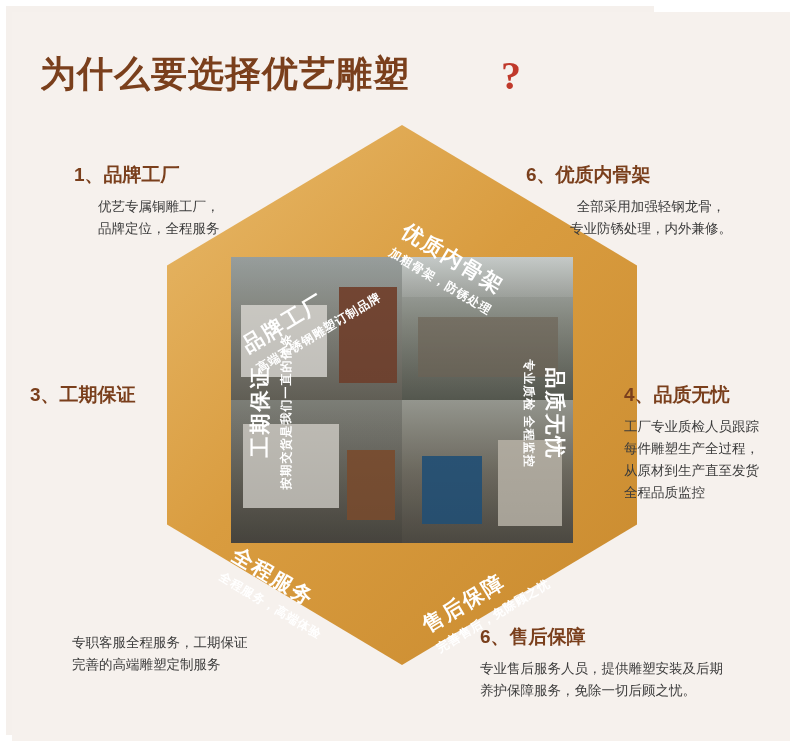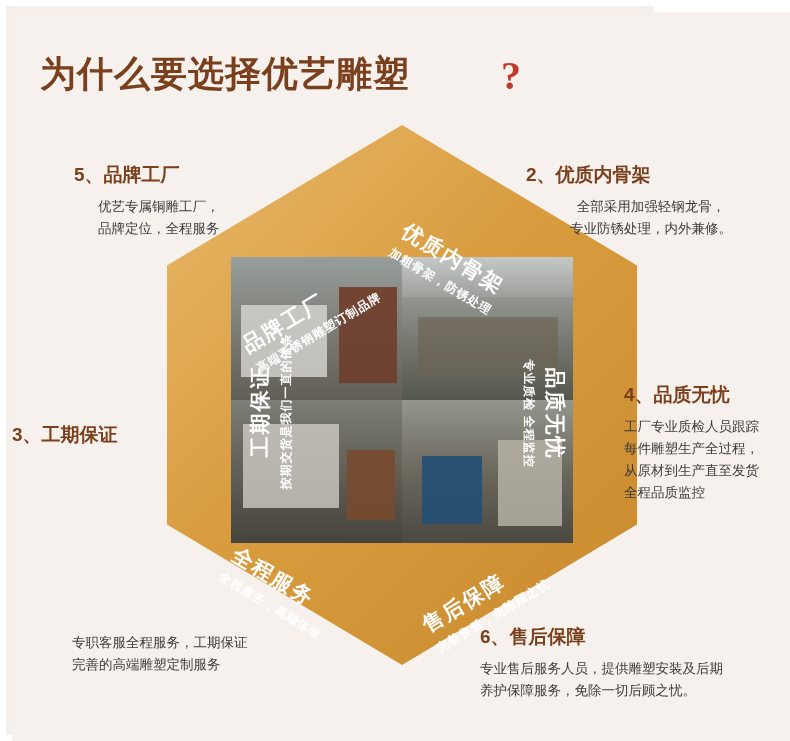--- a/index.html
+++ b/index.html
@@ -111,21 +111,21 @@
   .blk .hd{
     font-size:19px;font-weight:bold;color:#7a3f1c;white-space:nowrap;
   }
   .blk .bd{
     margin-top:8px;font-size:13.5px;color:#3b3b3b;line-height:1.62;
   }
   .b1{left:62px;top:150px;width:240px;}
   .b1 .bd{padding-left:24px;}
   .b2{left:514px;top:150px;width:250px;}
   .b2 .bd{padding-left:0;text-align:center;}
-  .b3{left:0;top:370px;width:180px;margin-top:40px;}
+  .b3{left:18px;top:370px;width:180px;}
   .b4{left:612px;top:370px;width:172px;}
   .b5{left:60px;top:612px;width:280px;}
   .b5 .bd{padding-left:0;}
   .b6{left:468px;top:612px;width:320px;}
 </style>
 </head>
 <body>
 
 <div class="frame">
   <div class="inner">
@@ -169,27 +169,27 @@
         <span class="small">全程服务，高端体验</span>
       </div>
 
       <div class="inlabel il-bot-right">
         <span class="big">售后保障</span>
         <span class="small">完善售后，免除顾之忧</span>
       </div>
     </div>
 
     <div class="blk b1">
-      <div class="hd">5、品牌工厂</div>
+      <div class="hd">1、品牌工厂</div>
       <div class="bd" style="white-space:pre-line">优艺专属铜雕工厂，
 品牌定位，全程服务</div>
     </div>
 
     <div class="blk b2">
-      <div class="hd">2、优质内骨架</div>
+      <div class="hd">6、优质内骨架</div>
       <div class="bd" style="white-space:pre-line">全部采用加强轻钢龙骨，
 专业防锈处理，内外兼修。</div>
     </div>
 
     <div class="blk b3">
       <div class="hd">3、工期保证</div>
     </div>
 
     <div class="blk b4">
       <div class="hd">4、品质无忧</div>

